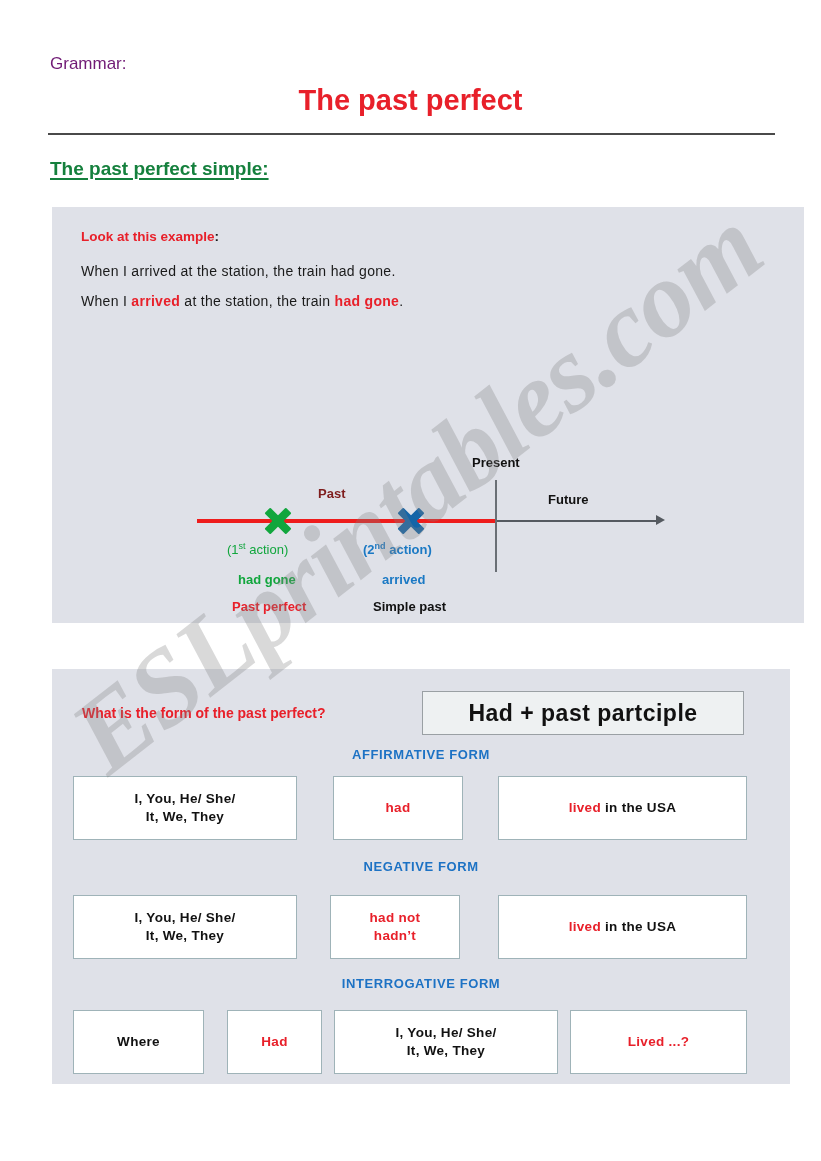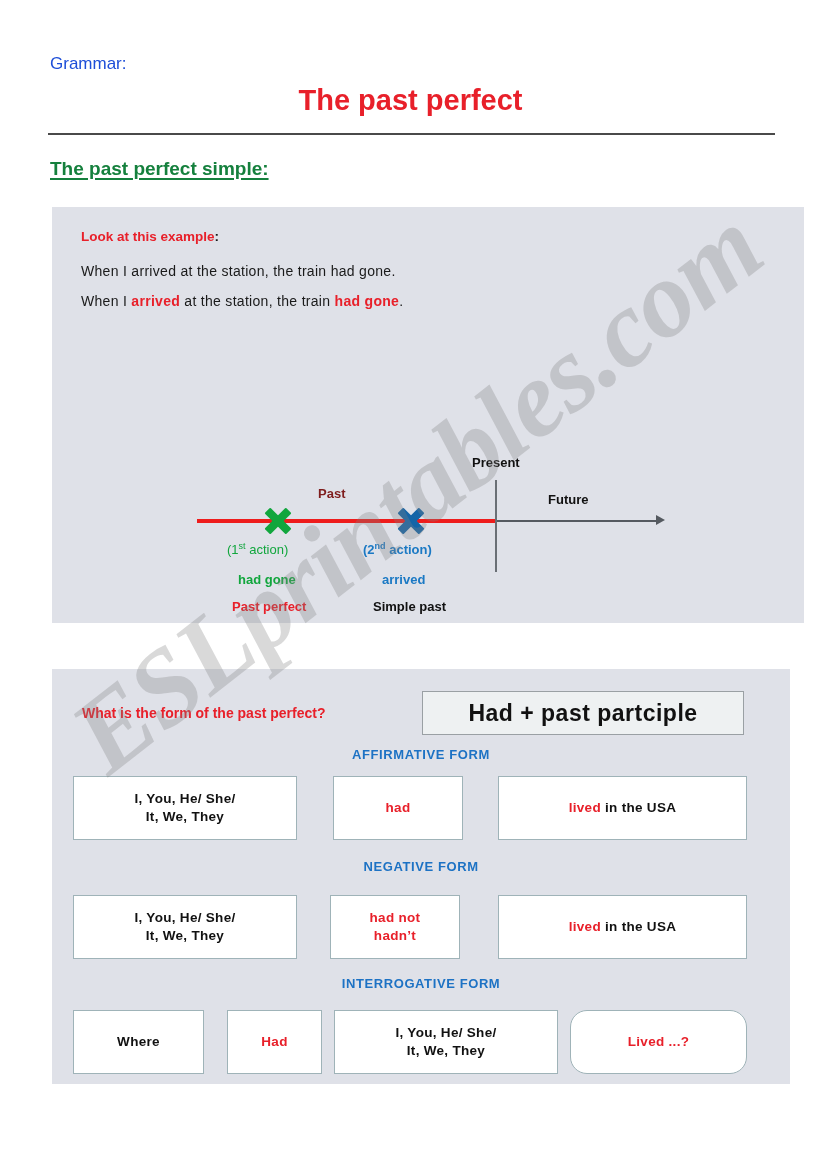--- a/index.html
+++ b/index.html
@@ -42,21 +42,21 @@
     transform-origin: 0 0;
     letter-spacing: -1px;
   }
 
   
   #grammar-label {
     position: absolute;
     left: 50px;
     top: 54px;
     font-size: 17px;
-    color: #1d4ed8;
+    color: #701a75;
   }
   #main-title {
     position: absolute;
     left: 0;
     top: 84px;
     width: 821px;
     text-align: center;
     font-size: 29px;
     font-weight: bold;
     color: #e8202a;
@@ -264,21 +264,21 @@
 
   
   #neg-subject { left: 21px;  top: 226px; width: 222px; height: 62px; }
   #neg-aux     { left: 278px; top: 226px; width: 128px; height: 62px; }
   #neg-rest    { left: 446px; top: 226px; width: 247px; height: 62px; }
 
   
   #int-wh      { left: 21px;  top: 341px; width: 129px; height: 62px; }
   #int-aux     { left: 175px; top: 341px; width: 93px;  height: 62px; }
   #int-subject { left: 282px; top: 341px; width: 222px; height: 62px; }
-  #int-rest    { left: 518px; top: 341px; width: 175px; height: 62px; border-radius: 17px; }
+  #int-rest    { left: 518px; top: 341px; width: 175px; height: 62px; }
 </style>
 </head>
 <body>
 
 <div id="page">
 
   <div id="grammar-label">Grammar:</div>
   <div id="main-title">The past perfect</div>
   <div id="title-rule"></div>
   <div id="subtitle">The past perfect simple:</div>

